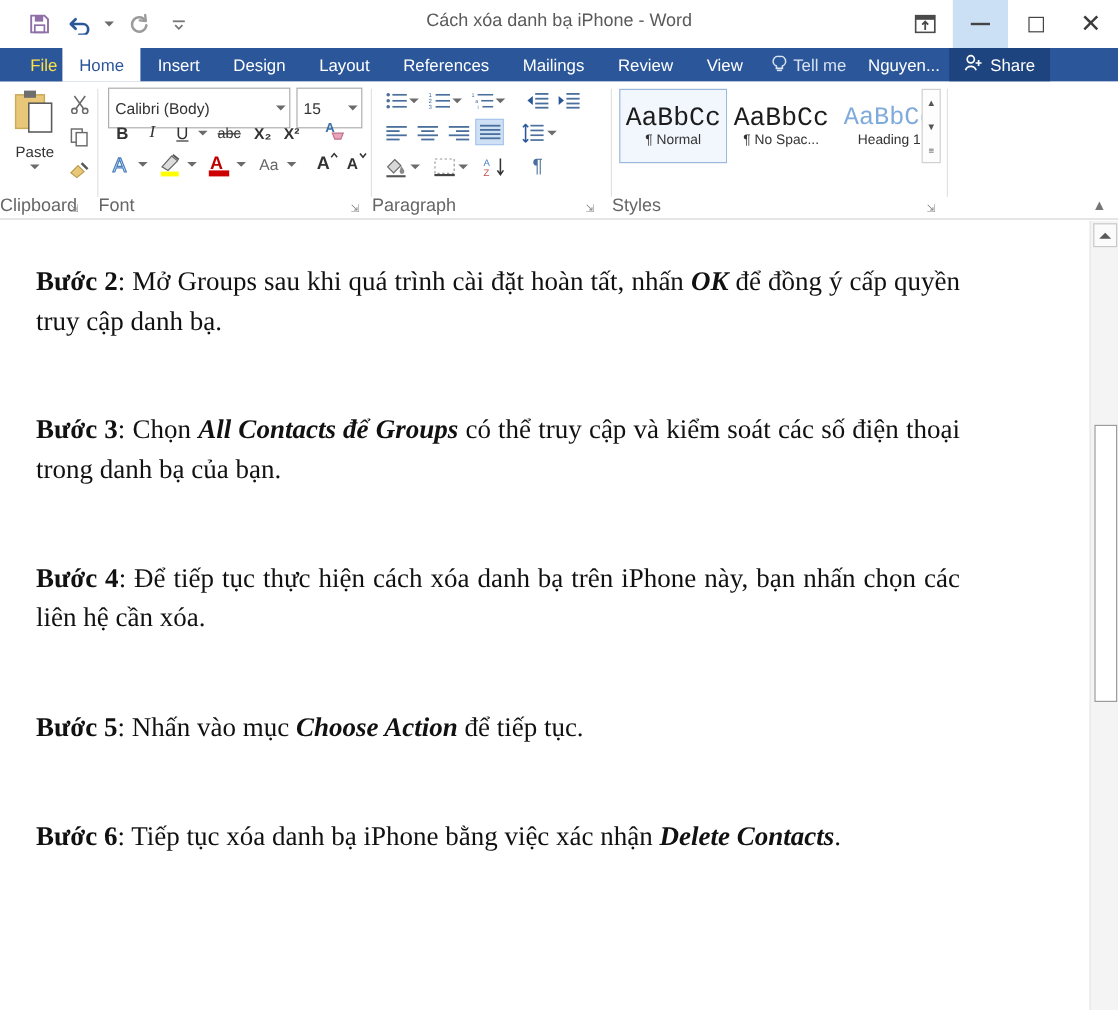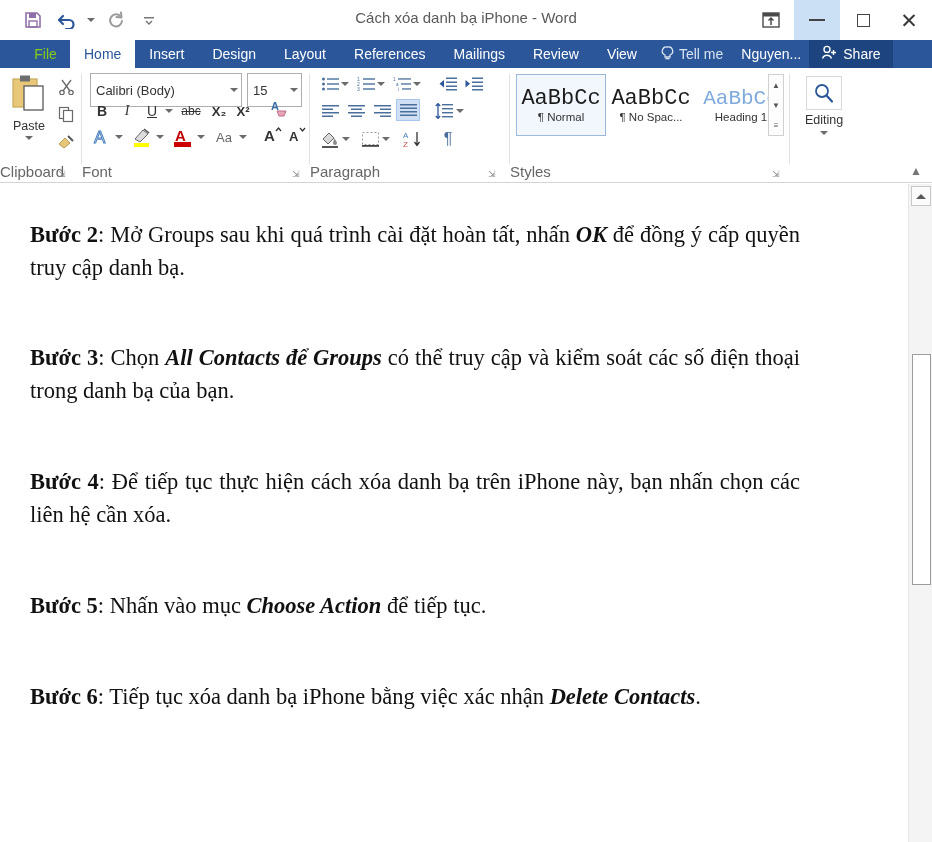--- a/index.html
+++ b/index.html
@@ -53,21 +53,21 @@
   .wbtn-max { width: 13px; height: 13px; border: 1.6px solid #444; }
   .wbtn-close { font-size: 21px; color: #3b3b3b; line-height: 1; font-weight: 300;}
 
   
   .tabstrip {
     position: absolute; top: 40px; left: 0; width: 932px; height: 28px;
     background: #2b579a;
     display: flex; align-items: stretch;
   }
   .tab-file {
-    width: 70px; background: #2b579a; color: #84cc16;
+    width: 52px; background: #2b579a; color: #fde047;
     display: flex; align-items: center; justify-content: center;
     font-size: 14px;
     padding-left: 21px;
   }
   .tab {
     padding: 0 14px; color: #ffffff; font-size: 14px;
     display: flex; align-items: center;
   }
   .tab.active { background: #ffffff; color: #2b579a; }
   .tellme {
@@ -570,32 +570,20 @@
     <div class="gallery-scroll">
       <div>▲</div>
       <div>▼</div>
       <div>≡</div>
     </div>
     <div class="rgroup-label">Styles</div>
     <div class="dlg-launcher" style="right:8px">⇲</div>
     <div class="rsep" style="right:0"></div>
   </div>
 
-  <div class="rgroup" id="g-editing">
-    <div class="edit-btn">
-      <span class="edit-icon-box">
-        <svg width="22" height="22" viewBox="0 0 22 22">
-          <circle cx="9" cy="9" r="6" fill="none" stroke="#2b579a" stroke-width="1.8"></circle>
-          <path d="M13.5 13.5 L19 19.5" stroke="#2b579a" stroke-width="2.2" stroke-linecap="round"></path>
-        </svg>
-      </span>
-      <span class="edit-label">Editing</span>
-      <span class="caret-dn" style="margin-top:4px"></span>
-    </div>
-  </div>
 
   <div class="ribbon-collapse">▲</div>
 </div>
 
 <div class="docarea">
   <div class="page">
 
     <div class="para" style="top:34px">
       <b>Bước 2</b><span>: Mở Groups sau khi quá trình cài đặt hoàn tất, nhấn </span><span class="bi">OK</span><span> để đồng ý cấp quyền truy cập danh bạ.</span>
     </div>

